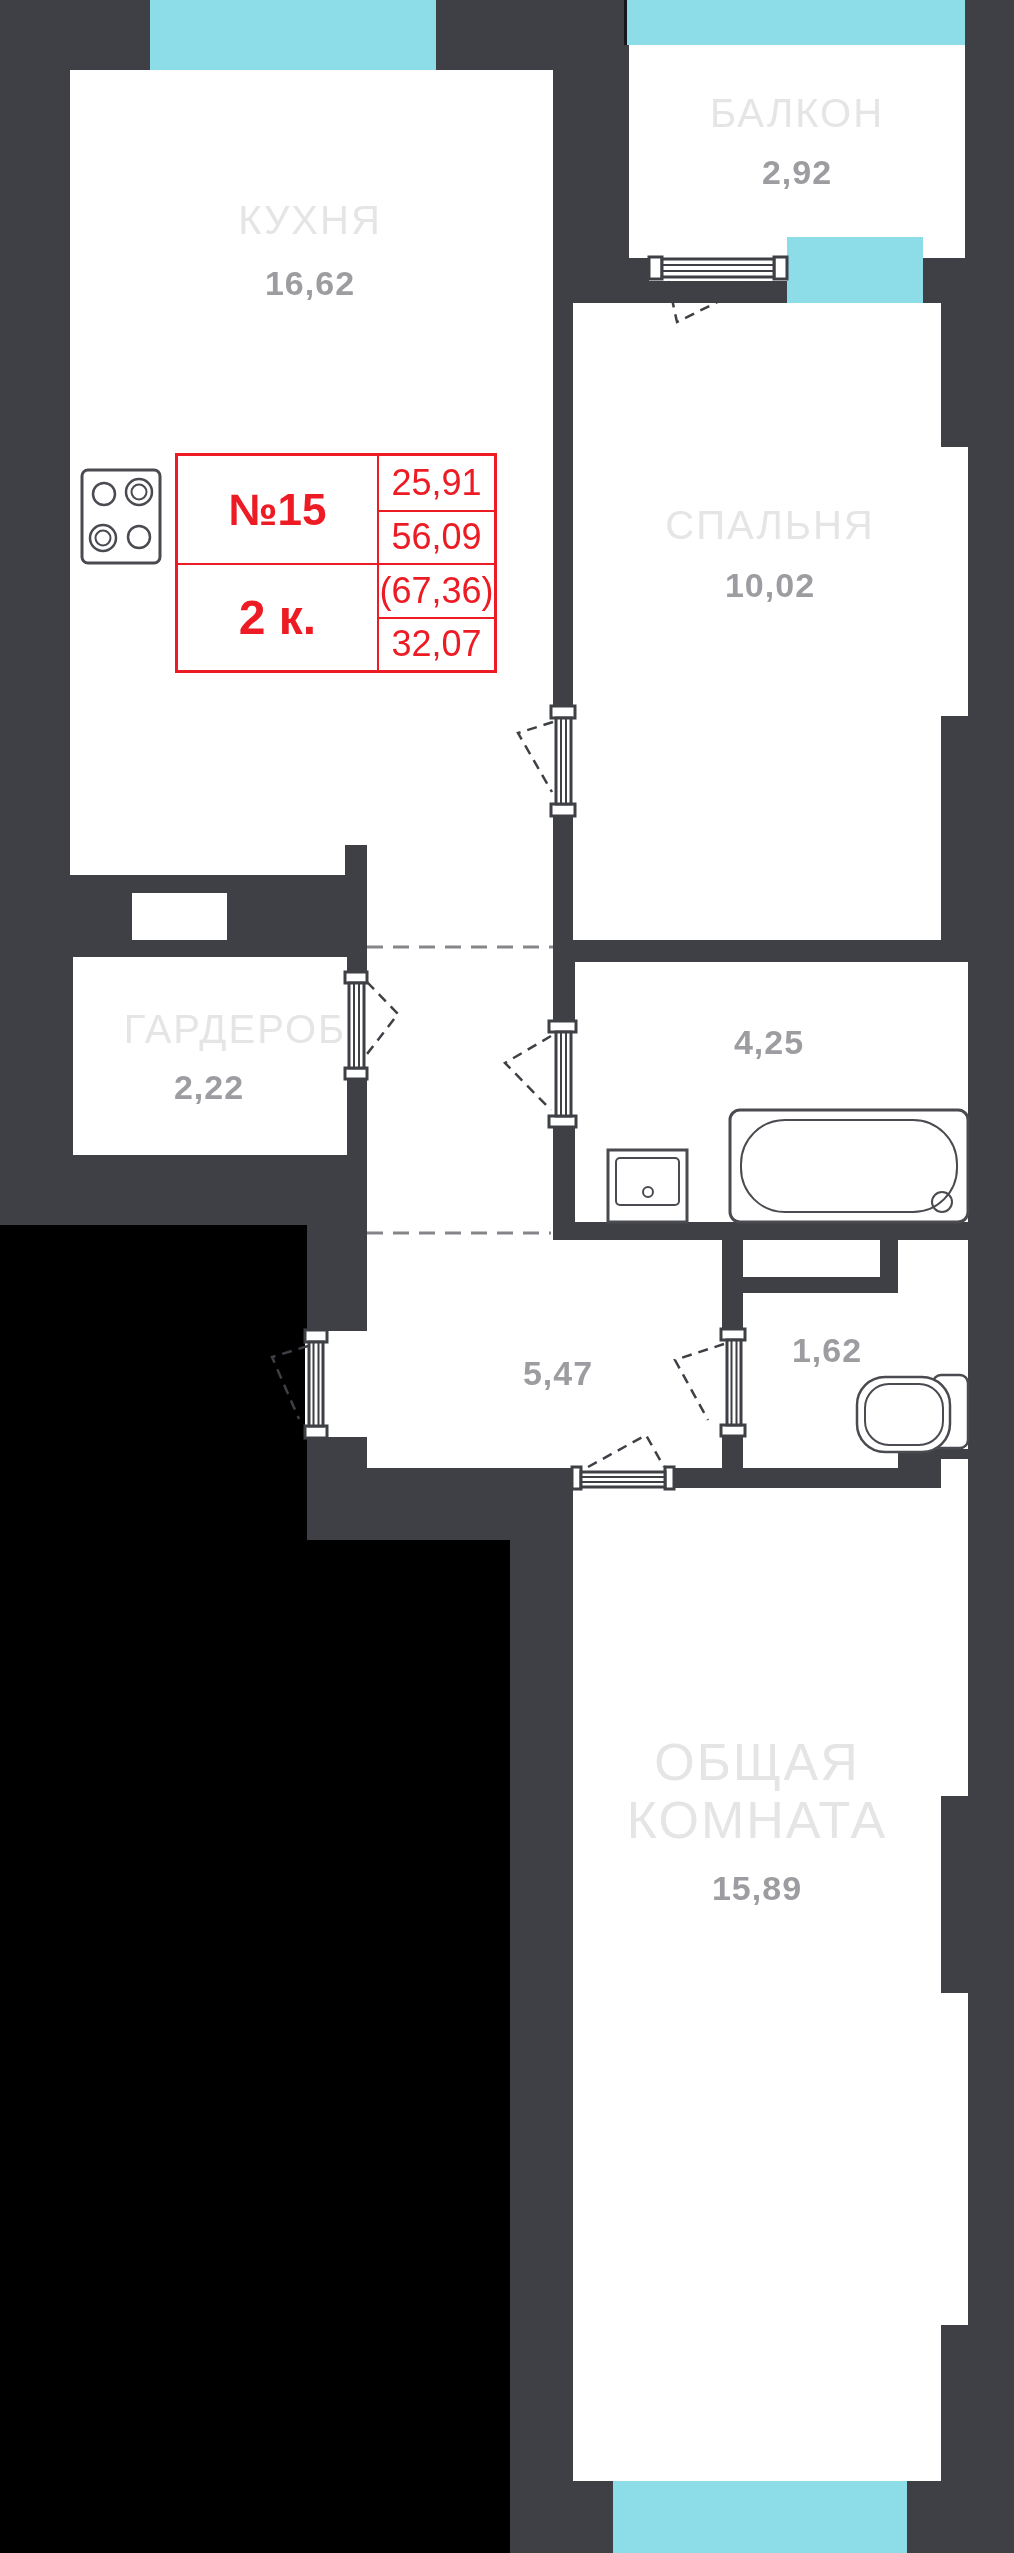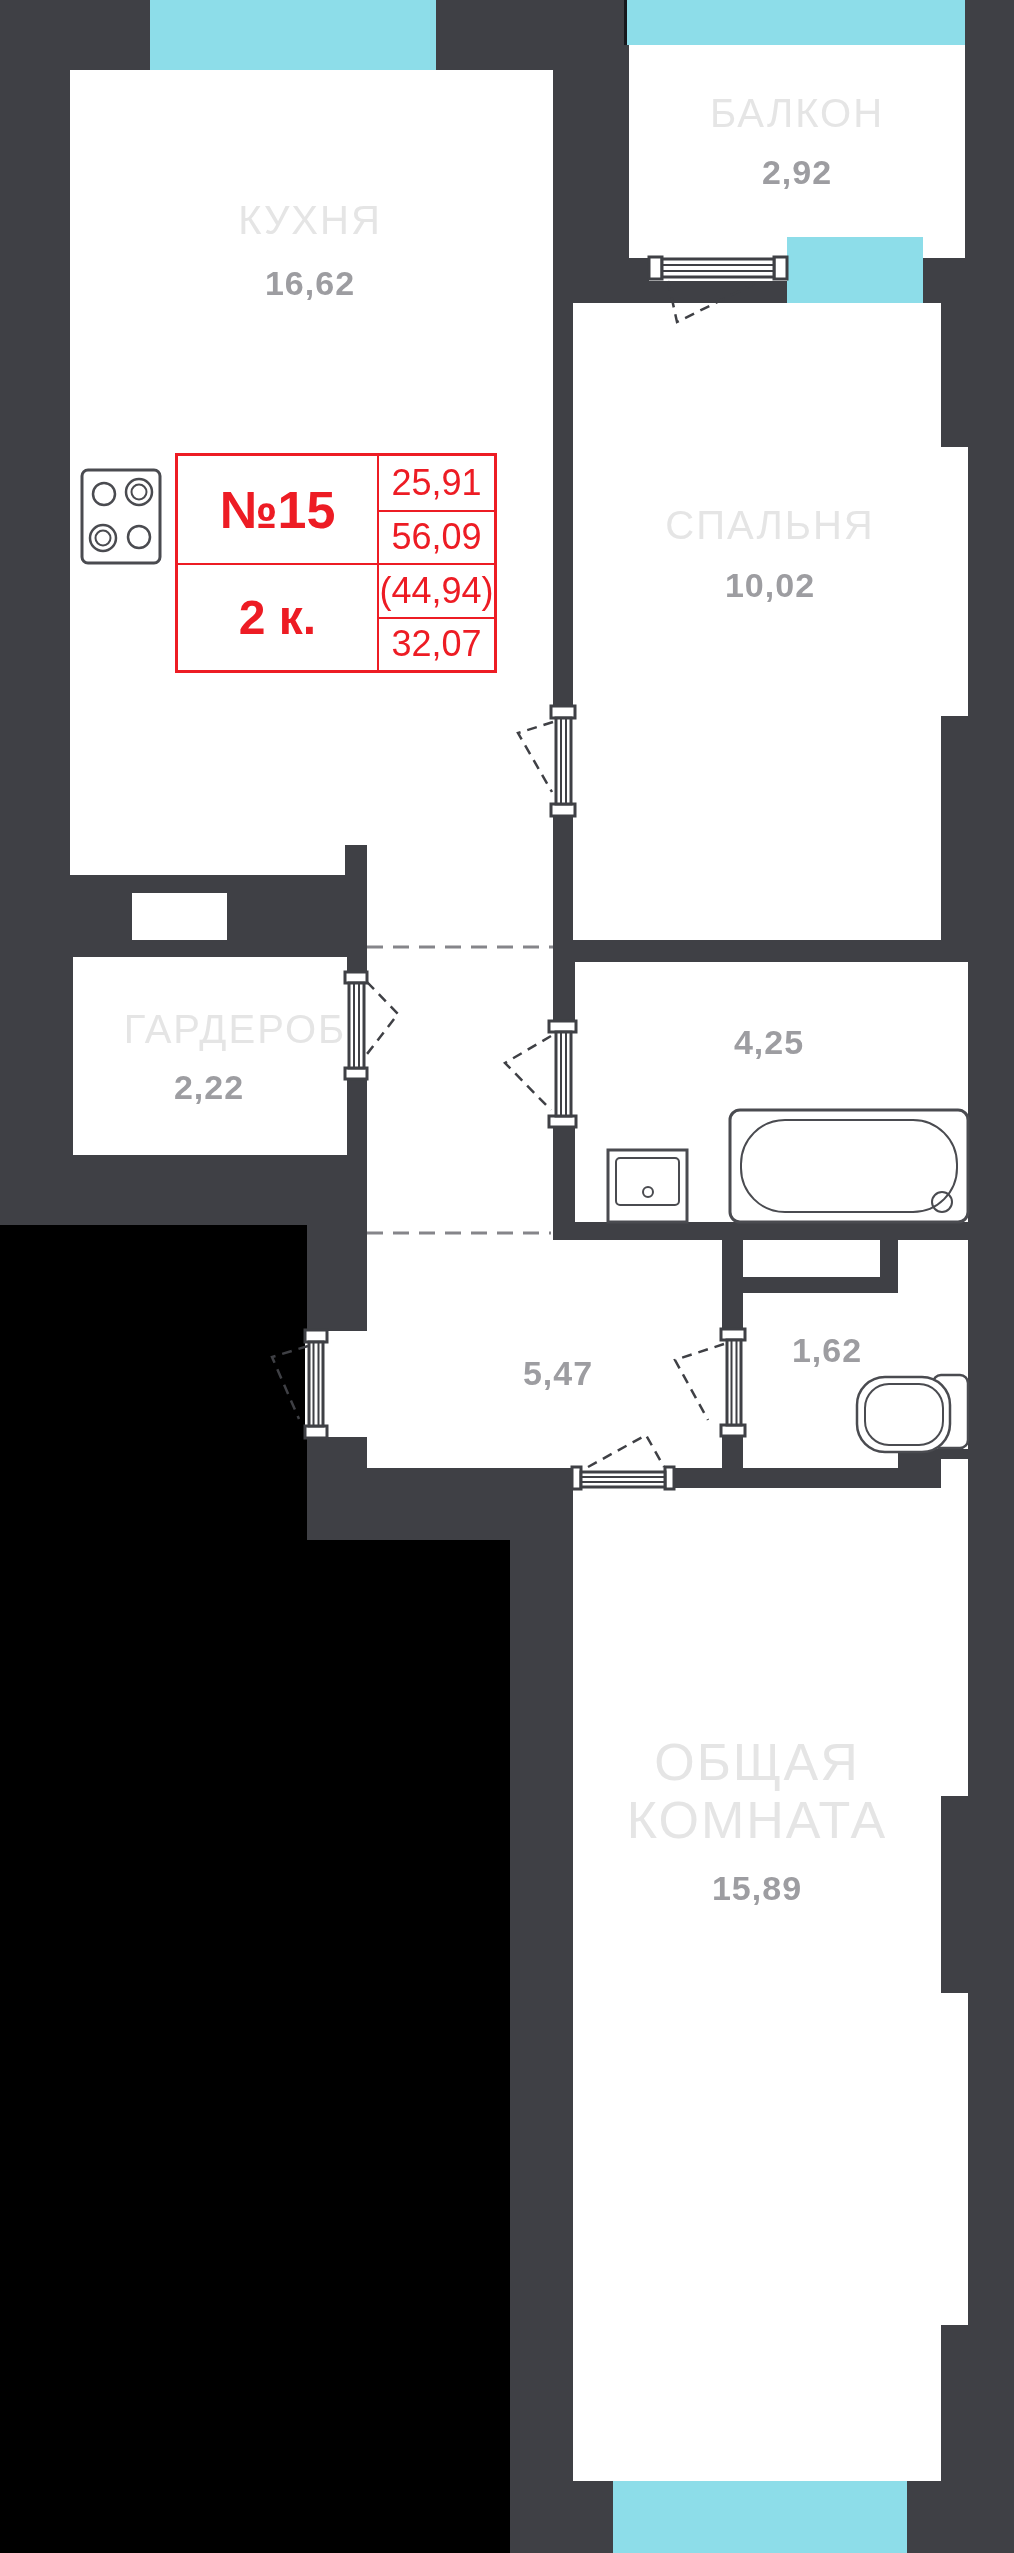--- a/index.html
+++ b/index.html
@@ -13,21 +13,21 @@
   .lbl{position:absolute;transform:translate(-50%,-50%);white-space:nowrap;
        color:#e5e5e5;text-align:center;}
   .nm{font-size:40px;letter-spacing:2px;font-weight:400;}
   .nm2{font-size:52px;letter-spacing:2px;font-weight:400;line-height:58px;}
   .ar{font-size:34px;font-weight:bold;color:#9d9da1;letter-spacing:1px;}
   
   #infobox{position:absolute;left:175px;top:453px;width:316px;height:214px;
            border:3px solid #ed1c24;display:grid;
            grid-template-columns:199px 117px;grid-template-rows:repeat(4,1fr);}
   .cell{display:flex;align-items:center;justify-content:center;color:#ed1c24;}
-  .c-num{grid-column:1;grid-row:1/3;font-weight:bold;font-size:52px;}
+  .c-num{grid-column:1;grid-row:1/3;font-weight:bold;font-size:44px;}
   .c-type{grid-column:1;grid-row:3/5;font-weight:bold;font-size:48px;border-top:2px solid #ed1c24;}
   .c-r{grid-column:2;border-left:2px solid #ed1c24;font-size:36px;}
   .c-r2,.c-r3,.c-r4{border-top:2px solid #ed1c24;}
 </style>
 </head>
 <body>
 
 <div id="plan">
 
   <div class="outside" style="left:0;top:1225px;width:307px;height:1328px;"></div>
@@ -179,17 +179,17 @@
 
   <div class="lbl nm2" style="left:757px;top:1762px;">ОБЩАЯ</div>
   <div class="lbl nm2" style="left:757px;top:1820px;">КОМНАТА</div>
   <div class="lbl ar" style="left:757px;top:1888px;">15,89</div>
 
   <div id="infobox">
     <div class="cell c-num">№15</div>
     <div class="cell c-r c-r1" style="grid-row:1;">25,91</div>
     <div class="cell c-r c-r2" style="grid-row:2;">56,09</div>
     <div class="cell c-type">2 к.</div>
-    <div class="cell c-r c-r3" style="grid-row:3;">(44,94)</div>
+    <div class="cell c-r c-r3" style="grid-row:3;">(67,36)</div>
     <div class="cell c-r c-r4" style="grid-row:4;">32,07</div>
   </div>
 
 </div>
 
 </body></html>

